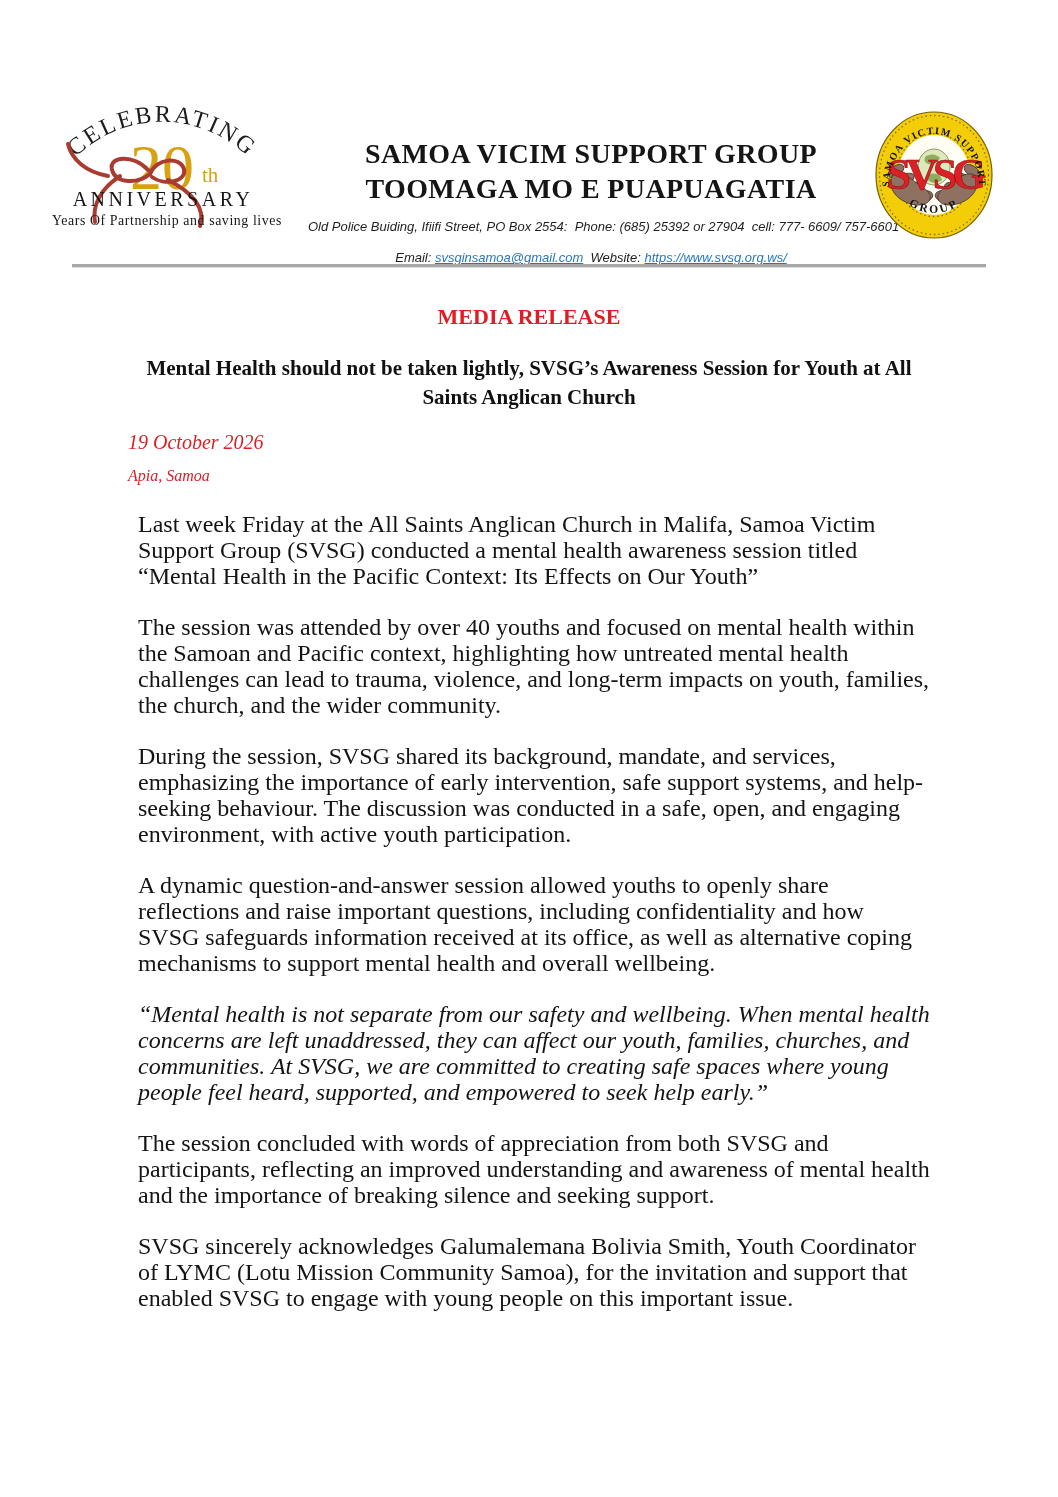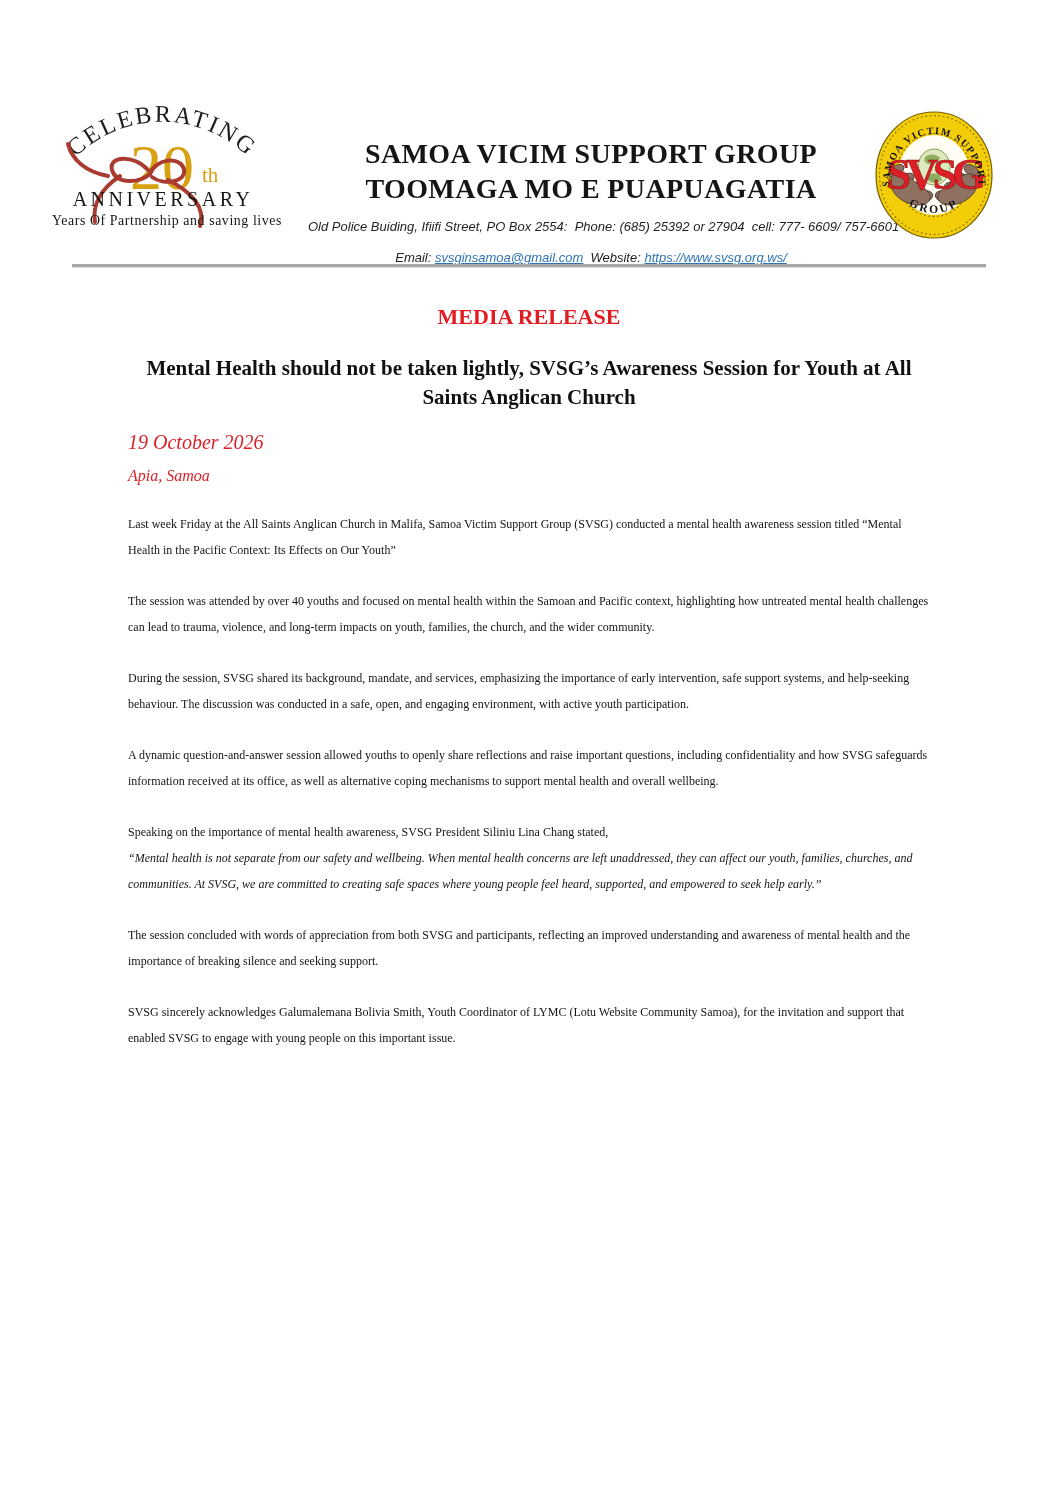--- a/index.html
+++ b/index.html
@@ -23,21 +23,21 @@
   .divider{position:absolute;left:72px;top:264px;width:914px;height:3px;
            background:#a8a8a8;border-bottom:1px solid #dedede;}
   
   main{padding:303px 128px 0 128px;}
   .kicker{color:#e11c22;font-weight:bold;font-size:22px;line-height:27px;
           text-align:center;margin:0 0 24px 0;}
   .headline{font-weight:bold;font-size:21px;line-height:29px;text-align:center;
             margin:0 0 17px 0;color:#111;}
   .dateline{color:#da2027;font-style:italic;font-size:20px;line-height:27px;margin:0 0 6px 0;}
   .placeline{color:#da2027;font-style:italic;font-size:16px;line-height:27px;margin:0 0 22px 0;}
-  .para{font-size:12px;line-height:26px;margin:0 0 25px 0;}
+  .para{font-size:24px;line-height:26px;margin:0 0 25px 10px;}
   .para.italic{font-style:italic;}
   .para.tight{margin-bottom:0;}
   
   svg text{font-family:"Liberation Serif",serif;}
 </style>
 </head>
 <body>
 
 <div class="page">
 
@@ -125,19 +125,18 @@
 
     <h2 class="headline">Mental Health should not be taken lightly, SVSG’s Awareness Session for Youth at All Saints Anglican Church</h2>
 
     <p class="dateline">19 October 2026</p>
     <p class="placeline">Apia, Samoa</p>
 
     <p class="para">Last week Friday at the All Saints Anglican Church in Malifa, Samoa Victim Support Group (SVSG) conducted a mental health awareness session titled “Mental Health in the Pacific Context: Its Effects on Our Youth”</p>
     <p class="para">The session was attended by over 40 youths and focused on mental health within the Samoan and Pacific context, highlighting how untreated mental health challenges can lead to trauma, violence, and long-term impacts on youth, families, the church, and the wider community.</p>
     <p class="para">During the session, SVSG shared its background, mandate, and services, emphasizing the importance of early intervention, safe support systems, and help-seeking behaviour. The discussion was conducted in a safe, open, and engaging environment, with active youth participation.</p>
     <p class="para">A dynamic question-and-answer session allowed youths to openly share reflections and raise important questions, including confidentiality and how SVSG safeguards information received at its office, as well as alternative coping mechanisms to support mental health and overall wellbeing.</p>
-    <p class="para tight">Speaking on the importance of mental health awareness, SVSG President Siliniu Lina Chang stated,</p>
     <p class="para italic">“Mental health is not separate from our safety and wellbeing. When mental health concerns are left unaddressed, they can affect our youth, families, churches, and communities. At SVSG, we are committed to creating safe spaces where young people feel heard, supported, and empowered to seek help early.”</p>
     <p class="para">The session concluded with words of appreciation from both SVSG and participants, reflecting an improved understanding and awareness of mental health and the importance of breaking silence and seeking support.</p>
-    <p class="para">SVSG sincerely acknowledges Galumalemana Bolivia Smith, Youth Coordinator of LYMC (Lotu Website Community Samoa), for the invitation and support that enabled SVSG to engage with young people on this important issue.</p>
+    <p class="para">SVSG sincerely acknowledges Galumalemana Bolivia Smith, Youth Coordinator of LYMC (Lotu Mission Community Samoa), for the invitation and support that enabled SVSG to engage with young people on this important issue.</p>
   </main>
 
 </div>
 
 </body></html>

